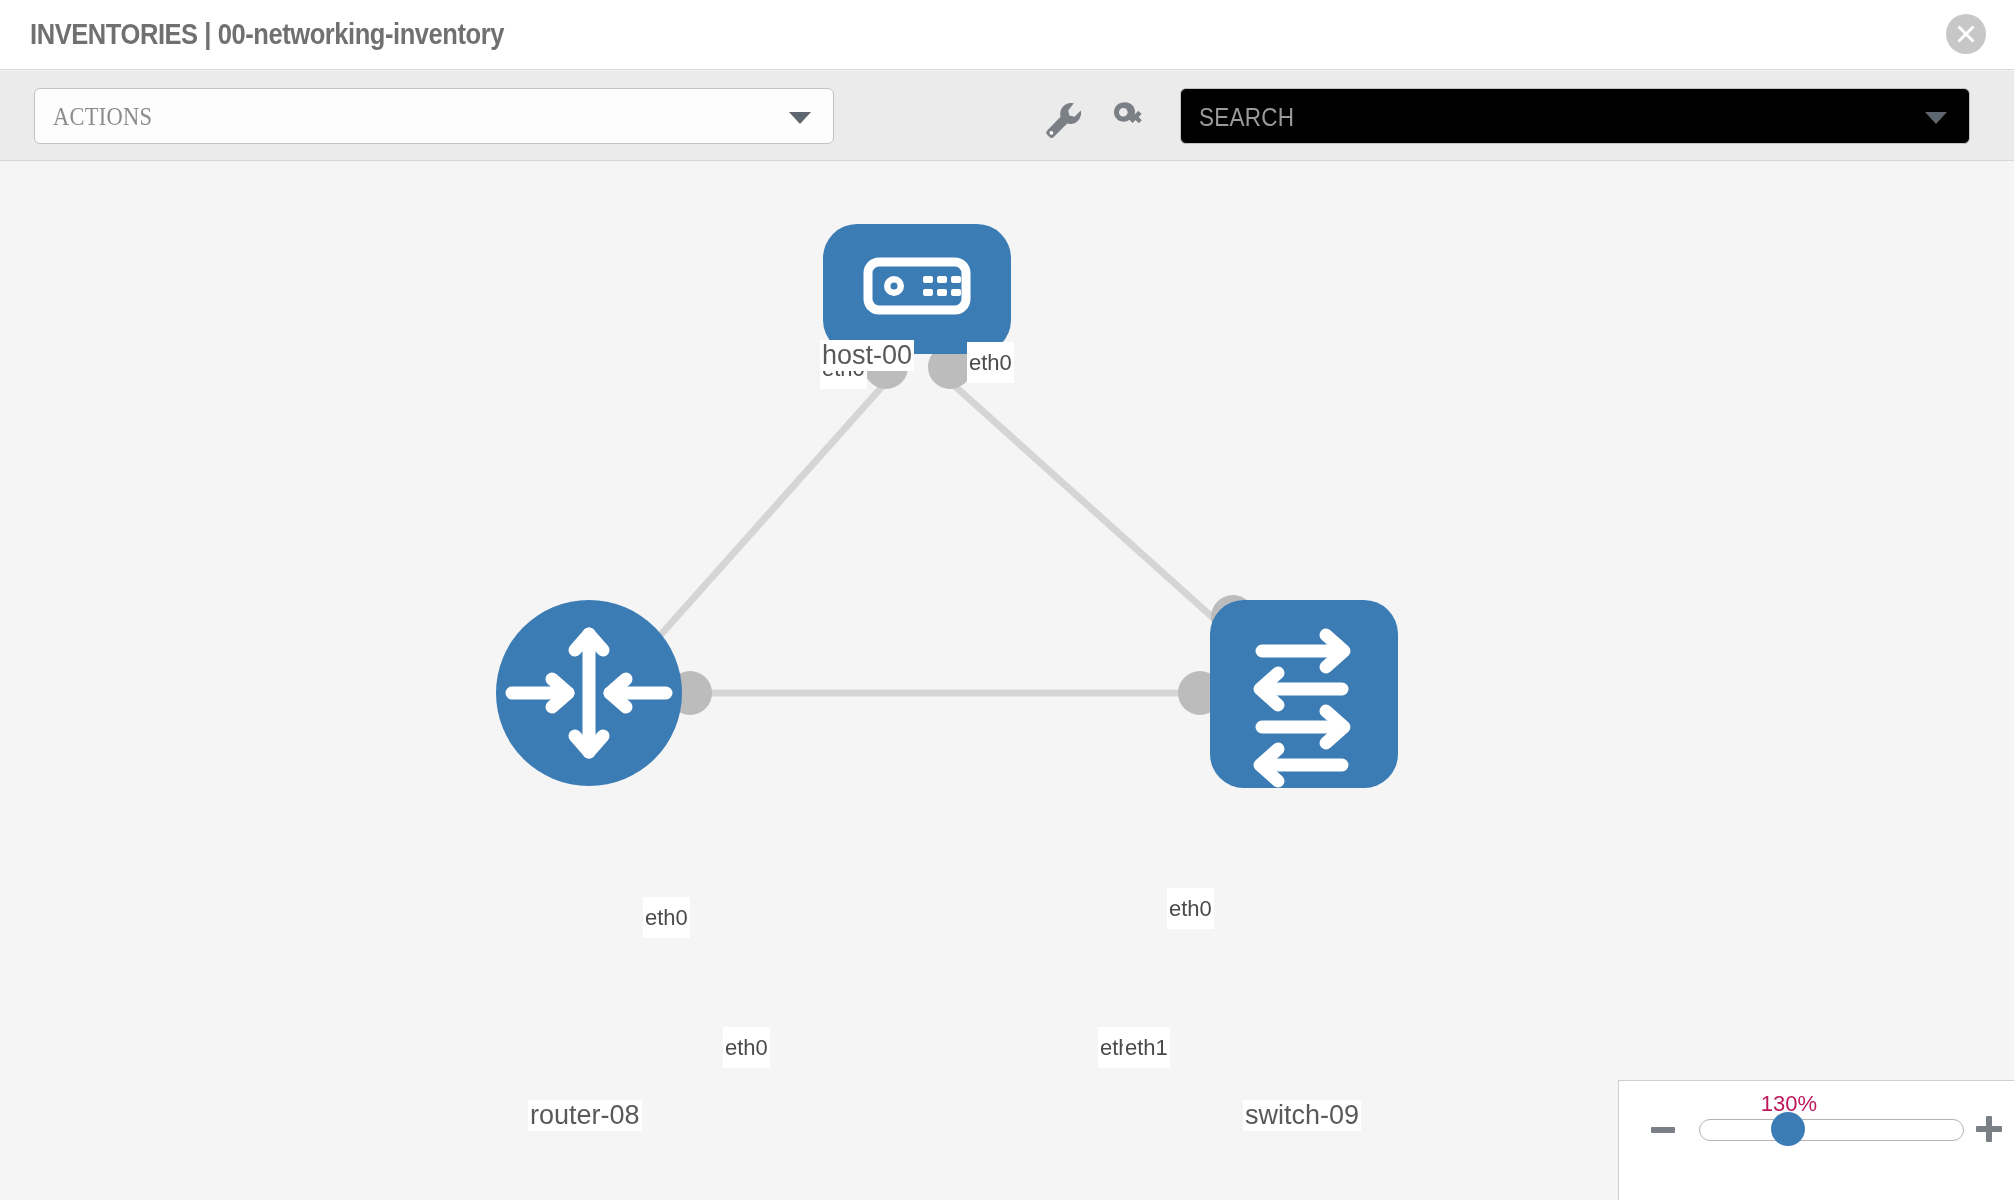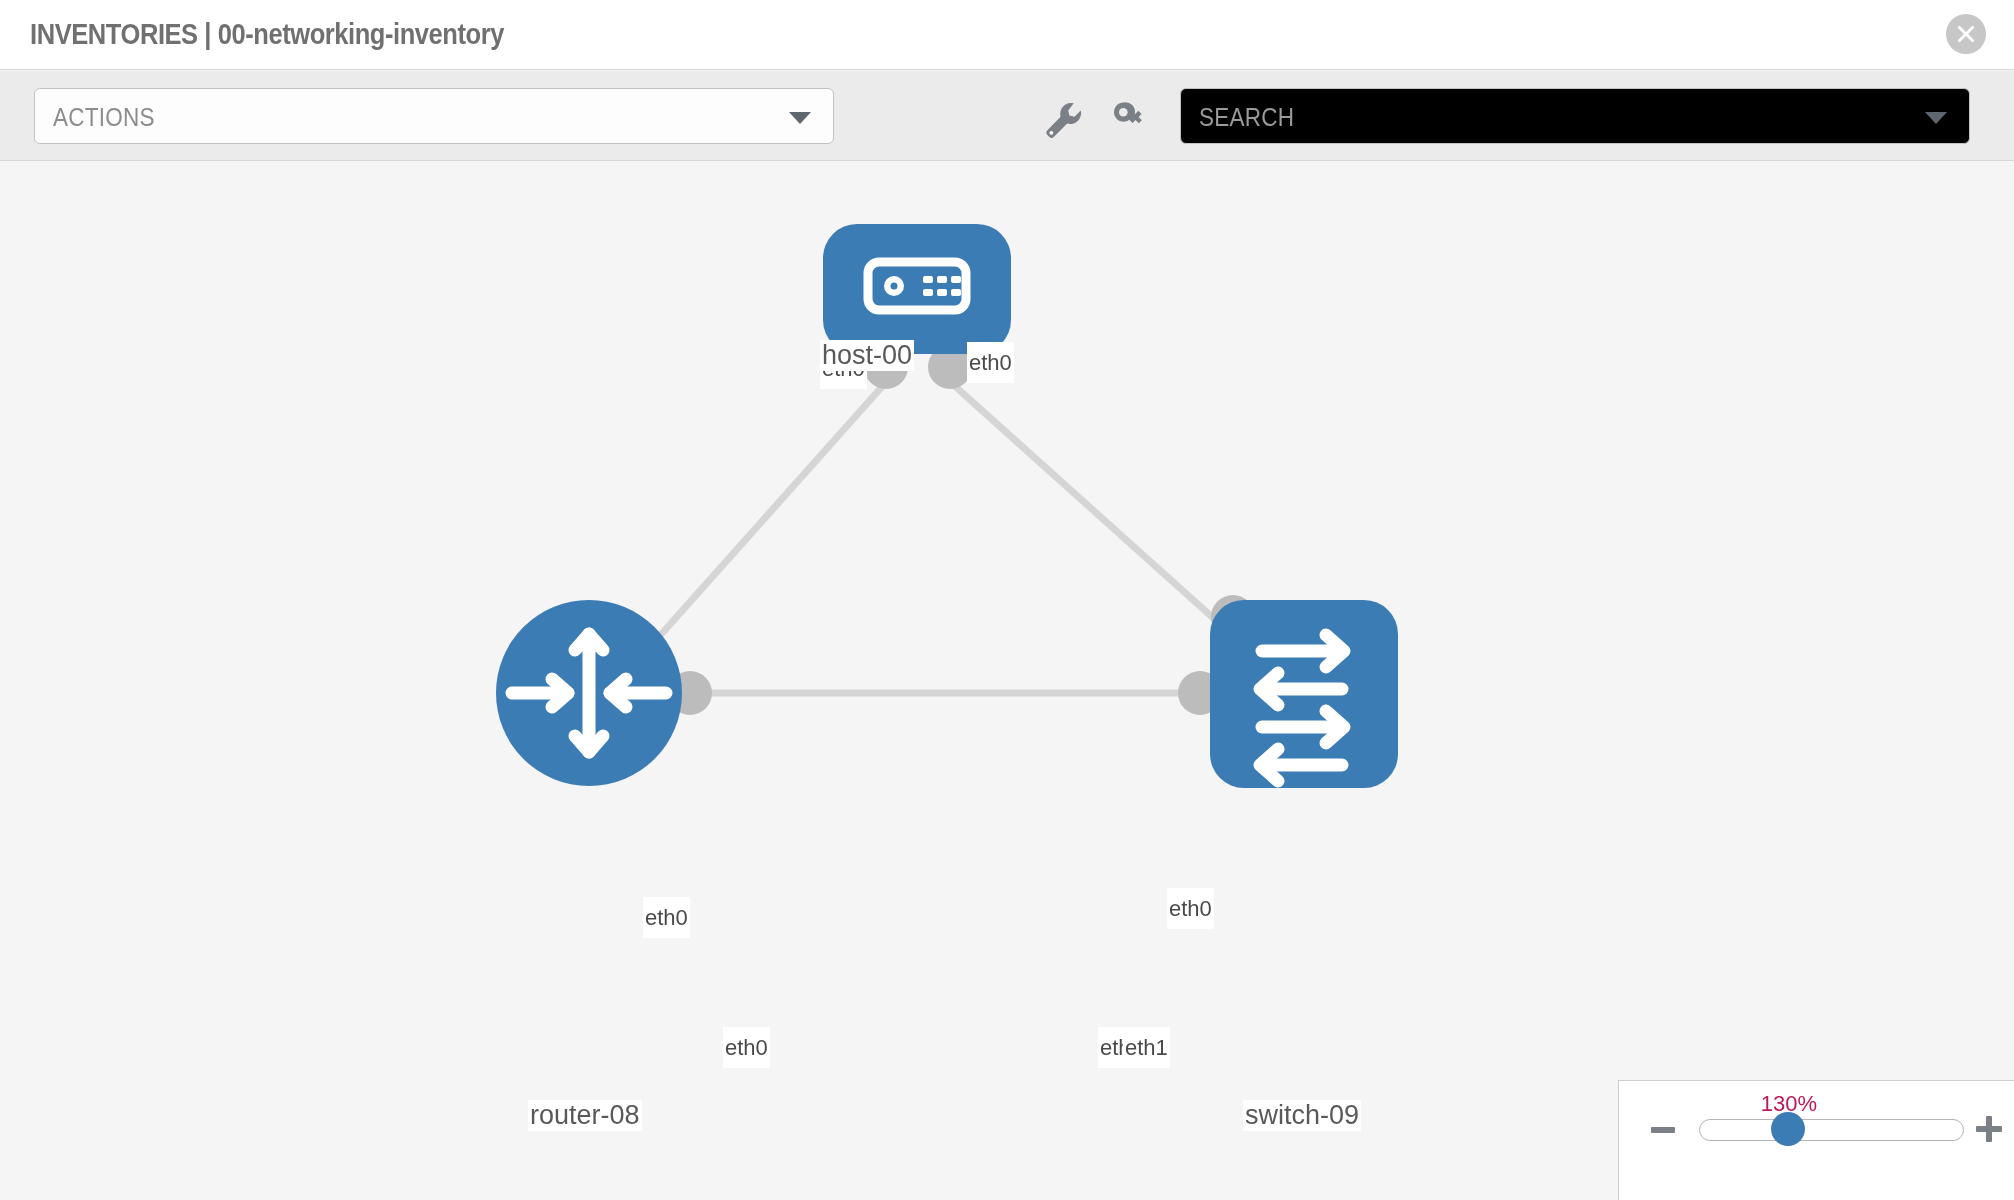--- a/index.html
+++ b/index.html
@@ -66,20 +66,21 @@
   .actions-select {
     position: absolute;
     left: 34px;
     top: 17px;
     width: 800px;
     height: 56px;
     background: #fdfdfd;
     border: 1px solid #c2c2c2;
     border-radius: 6px;
     cursor: pointer;
+    font-family: Liberation Serif, serif;
   }
   .actions-label {
     position: absolute;
     left: 18px;
     top: 14px;
     font-size: 25px;
     color: #8c8c8c;
     letter-spacing: 0.3px;
     transform: scaleX(0.9);
     transform-origin: left center;

